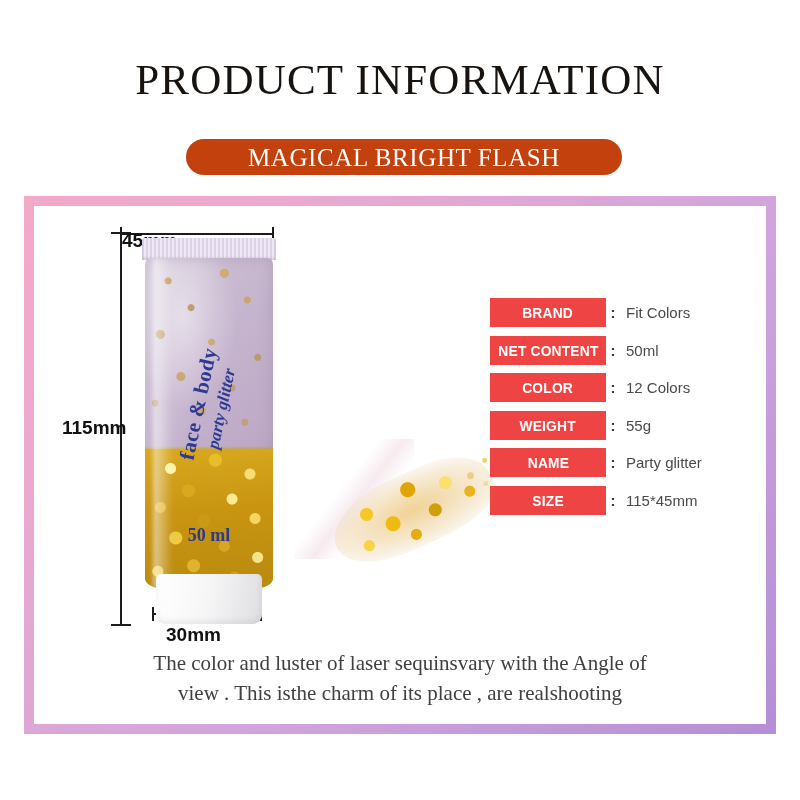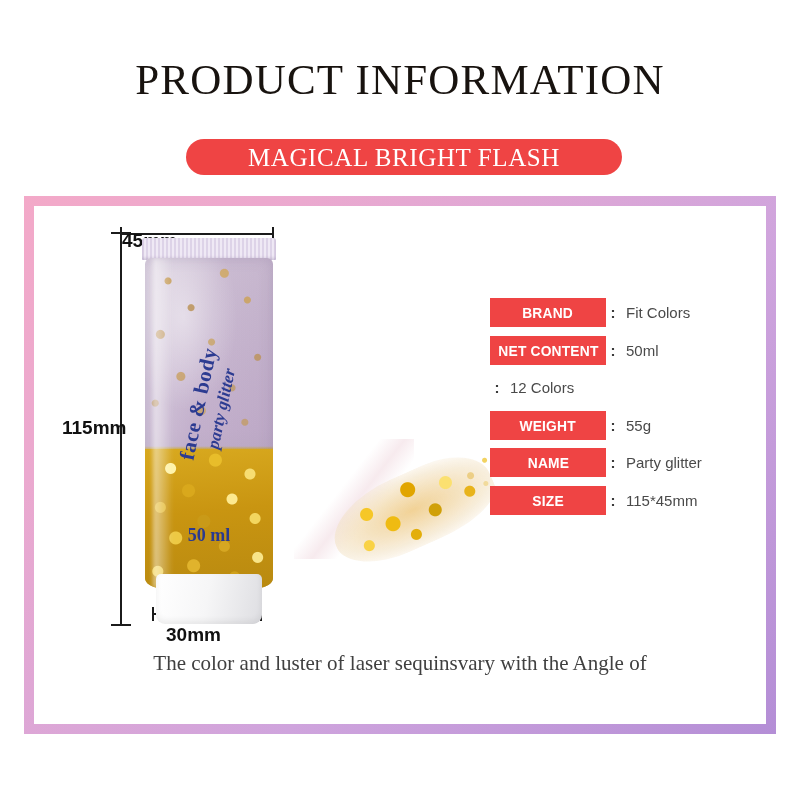--- a/index.html
+++ b/index.html
@@ -13,21 +13,21 @@
 
   
   .main-title{
     position:absolute;left:0;top:58px;width:800px;text-align:center;
     font-family:"Liberation Serif",serif;
     font-size:43px;letter-spacing:1.2px;color:#18130f;line-height:1;
     white-space:nowrap;
   }
   .subtitle-pill{
     position:absolute;left:186px;top:139px;width:436px;height:36px;
-    background:#ef4444;border-radius:18px;
+    background:#c2410c;border-radius:18px;
     display:flex;align-items:center;justify-content:center;
   }
   .subtitle-pill span{
     font-family:"Liberation Serif",serif;
     font-size:25px;letter-spacing:.6px;color:#ffffff;line-height:1;
     white-space:nowrap;
   }
 
   
   .frame{
@@ -275,20 +275,23 @@
       <div class="spec-val">Fit Colors</div>
     </div>
     <div class="spec-row">
       <div class="spec-key">
         <span>NET CONTENT</span>
       </div>
       <div class="spec-colon">:</div>
       <div class="spec-val">50ml</div>
     </div>
     <div class="spec-row">
+      <div class="spec-key">
+        <span>COLOR</span>
+      </div>
       <div class="spec-colon">:</div>
       <div class="spec-val">12 Colors</div>
     </div>
     <div class="spec-row">
       <div class="spec-key">
         <span>WEIGHT</span>
       </div>
       <div class="spec-colon">:</div>
       <div class="spec-val">55g</div>
     </div>
@@ -303,15 +306,16 @@
       <div class="spec-key">
         <span>SIZE</span>
       </div>
       <div class="spec-colon">:</div>
       <div class="spec-val">115*45mm</div>
     </div>
   </div>
 
   <div class="caption">
     <div>The color and luster of laser sequinsvary with the Angle of</div>
+    <div>view . This isthe charm of its place , are realshooting</div>
   </div>
 
 </div>
 
 </body></html>

